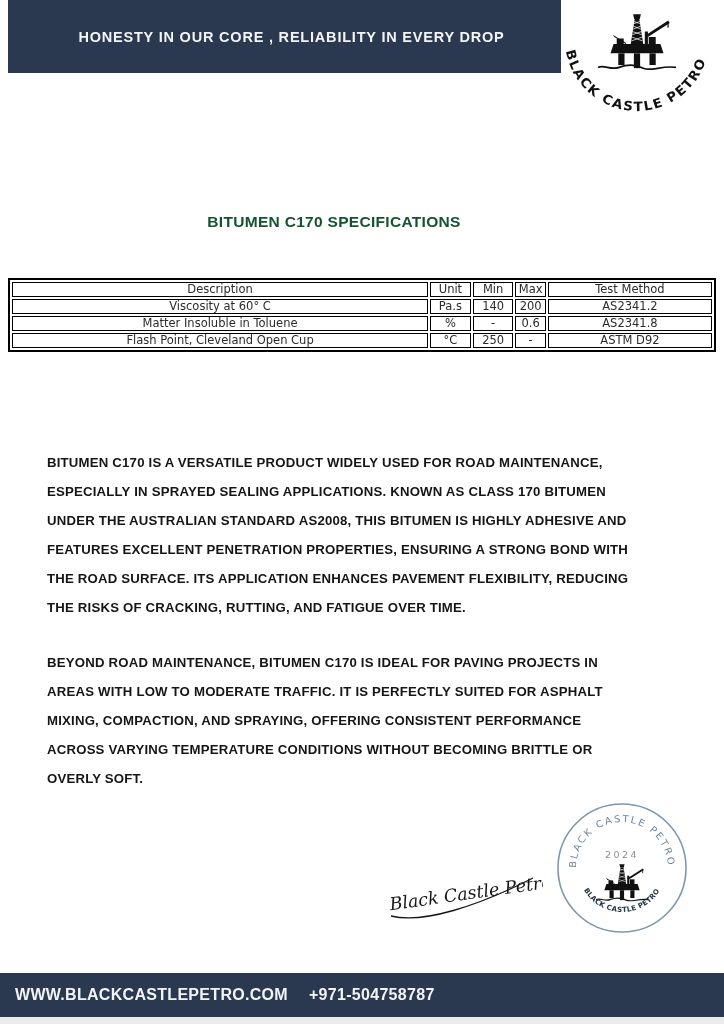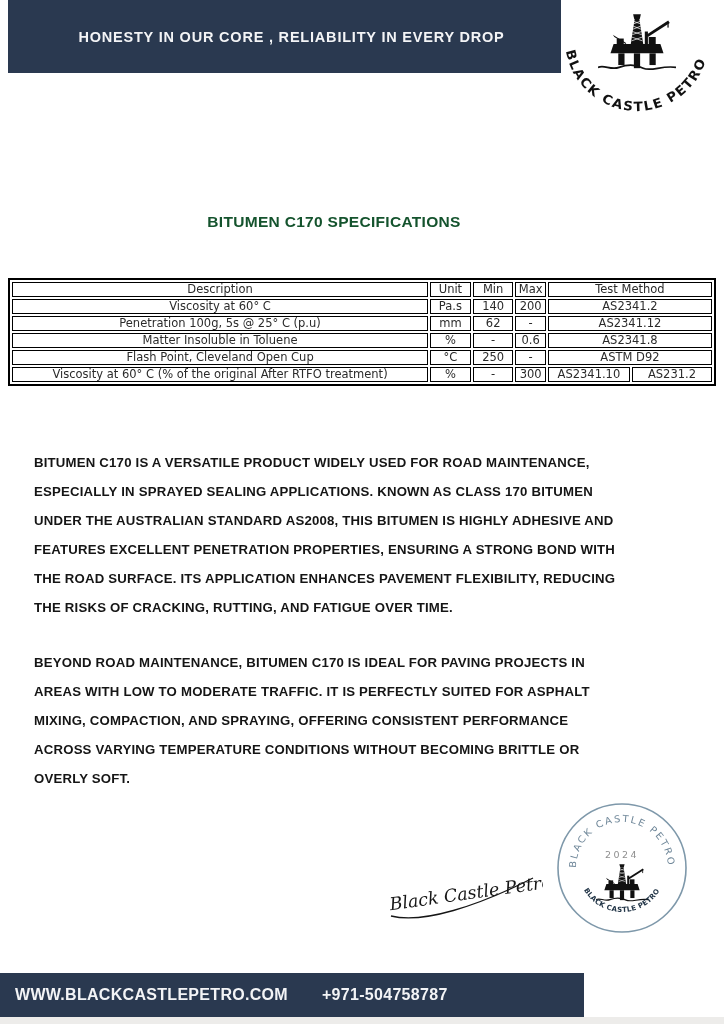--- a/index.html
+++ b/index.html
@@ -29,32 +29,32 @@
     border:2px solid #000;border-collapse:separate;border-spacing:2px;
     table-layout:fixed;background:#fff;
   }
   table.spec td{
     border:1px solid #000;padding:0 2px;height:11px;
     font-family:"DejaVu Sans",sans-serif;font-size:11.5px;line-height:13px;
     color:#2b2b2b;text-align:center;white-space:nowrap;overflow:hidden;
   }
   
   .body-text{
-    position:absolute;left:34px;top:448px;width:650px;
+    position:absolute;left:47px;top:448px;width:650px;
     font-weight:bold;font-size:13.2px;letter-spacing:.2px;line-height:29px;
     color:#151515;
   }
   .body-text .para{white-space:pre-line;margin:0 0 26px 0;}
   
   .sig-svg{position:absolute;left:383px;top:850px;}
   .seal-svg{position:absolute;left:552px;top:798px;}
   
   .footer{
-    position:absolute;left:0;top:973px;width:584px;height:44px;
-    background:#2a3950;display:flex;align-items:center;gap:34px;
+    position:absolute;left:0;top:973px;width:724px;height:44px;
+    background:#2a3950;display:flex;align-items:center;gap:21px;
     padding-left:15px;box-sizing:border-box;
   }
   .footer span{
     color:#f3f4f6;font-weight:bold;font-size:16px;letter-spacing:.3px;white-space:nowrap;
   }
   .bottom-strip{
     position:absolute;left:0;top:1017px;width:724px;height:7px;background:#edecea;
   }
   .arc-logo-text{font-family:"DejaVu Sans",sans-serif;font-weight:bold;font-size:13px;letter-spacing:1.5px;fill:#111;}
   .arc-seal-top{font-family:"DejaVu Sans",sans-serif;font-size:9.5px;letter-spacing:1.7px;fill:#6f8799;}
@@ -122,47 +122,32 @@
         <td colspan="2">Test Method</td>
       </tr>
       <tr>
         <td>Viscosity at 60° C</td>
         <td>Pa.s</td>
         <td>140</td>
         <td>200</td>
         <td colspan="2">AS2341.2</td>
       </tr>
       <tr>
-        <td>Penetration 100g, 5s @ 25° C (p.u)</td>
-        <td>mm</td>
-        <td>62</td>
-        <td>-</td>
-        <td colspan="2">AS2341.12</td>
-      </tr>
-      <tr>
         <td>Matter Insoluble in Toluene</td>
         <td>%</td>
         <td>-</td>
         <td>0.6</td>
         <td colspan="2">AS2341.8</td>
       </tr>
       <tr>
         <td>Flash Point, Cleveland Open Cup</td>
         <td>°C</td>
         <td>250</td>
         <td>-</td>
         <td colspan="2">ASTM D92</td>
-      </tr>
-      <tr>
-        <td>Viscosity at 60° C (% of the original After RTFO treatment)</td>
-        <td>%</td>
-        <td>-</td>
-        <td>300</td>
-        <td>AS2341.10</td>
-        <td>AS231.2</td>
       </tr>
     </tbody>
 </table>
 
 <div class="body-text">
     <div class="para">BITUMEN C170 IS A VERSATILE PRODUCT WIDELY USED FOR ROAD MAINTENANCE,
 ESPECIALLY IN SPRAYED SEALING APPLICATIONS. KNOWN AS CLASS 170 BITUMEN
 UNDER THE AUSTRALIAN STANDARD AS2008, THIS BITUMEN IS HIGHLY ADHESIVE AND
 FEATURES EXCELLENT PENETRATION PROPERTIES, ENSURING A STRONG BOND WITH
 THE ROAD SURFACE. ITS APPLICATION ENHANCES PAVEMENT FLEXIBILITY, REDUCING

